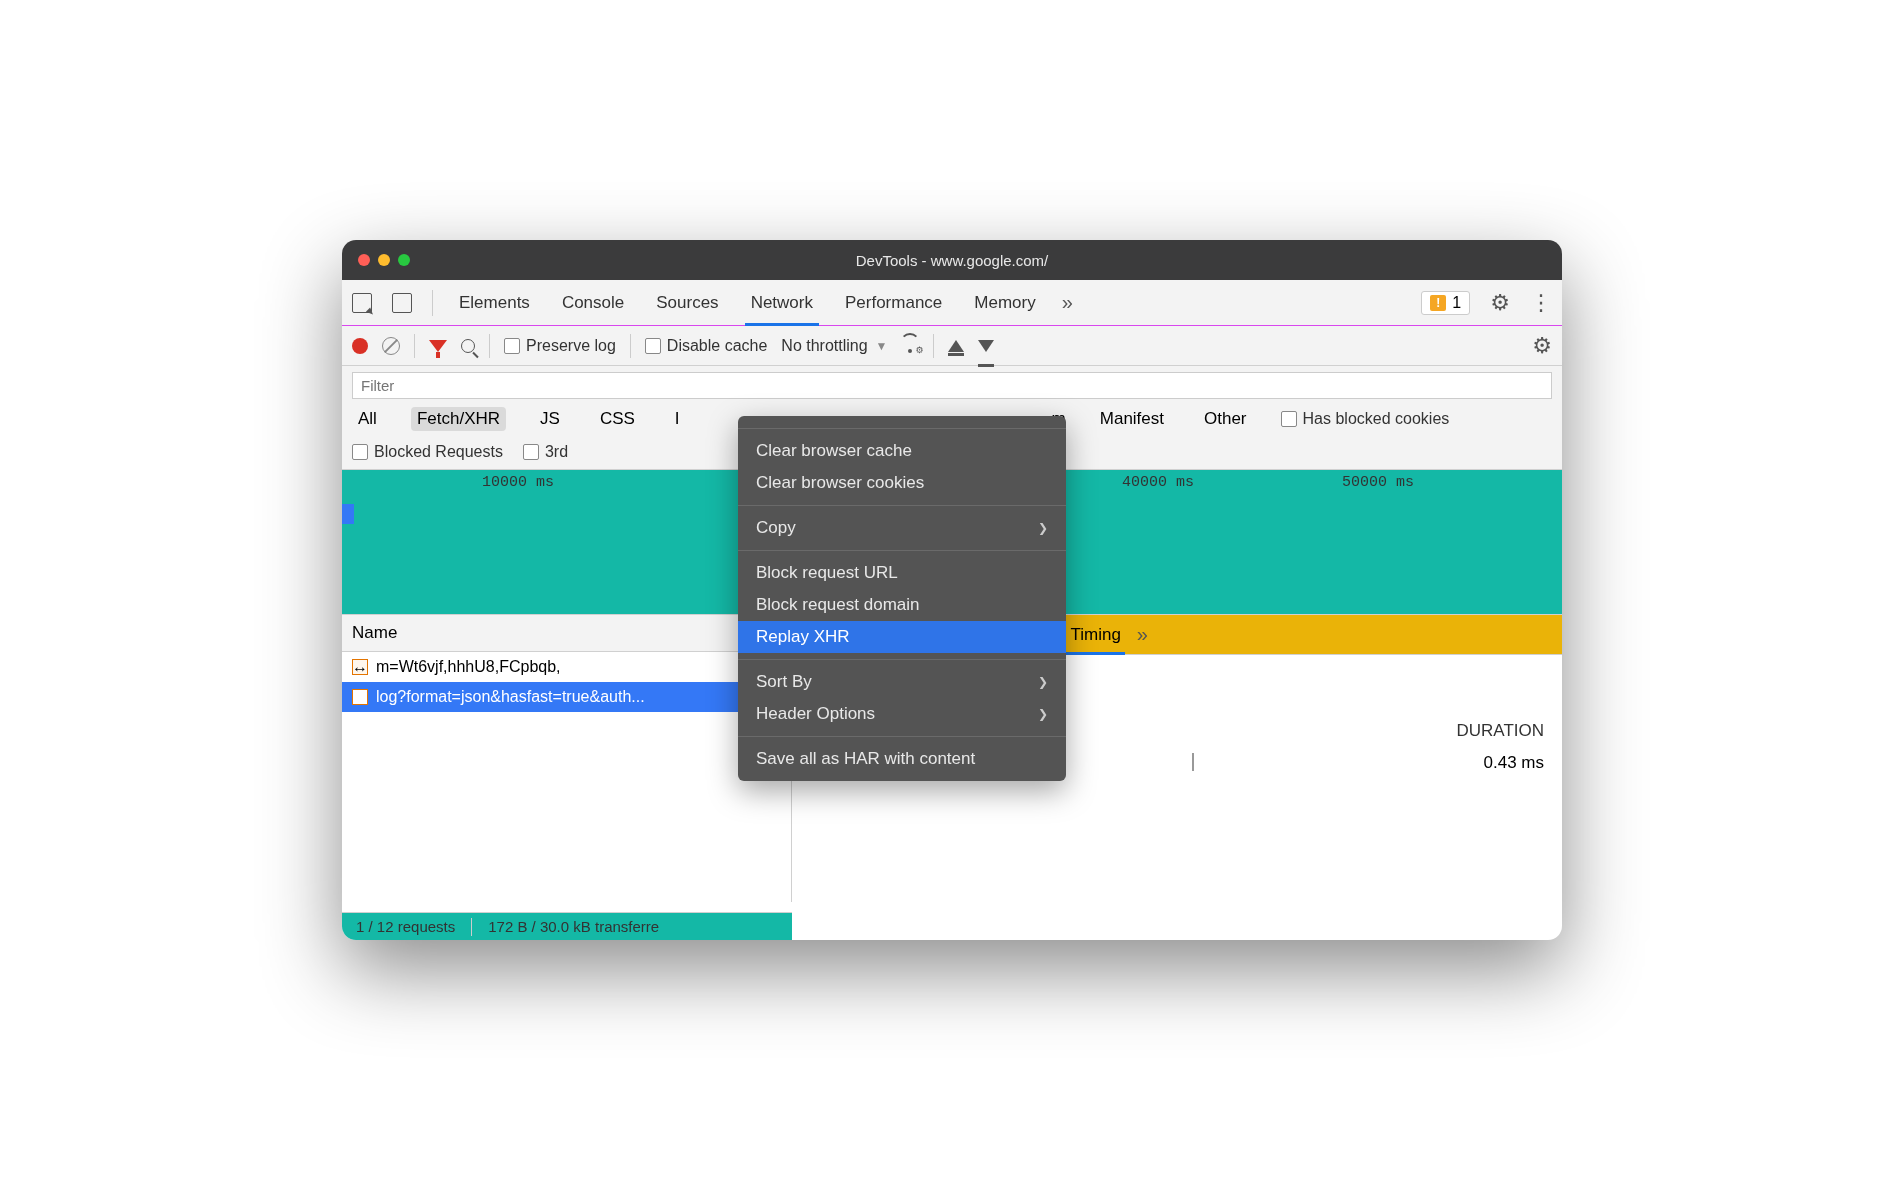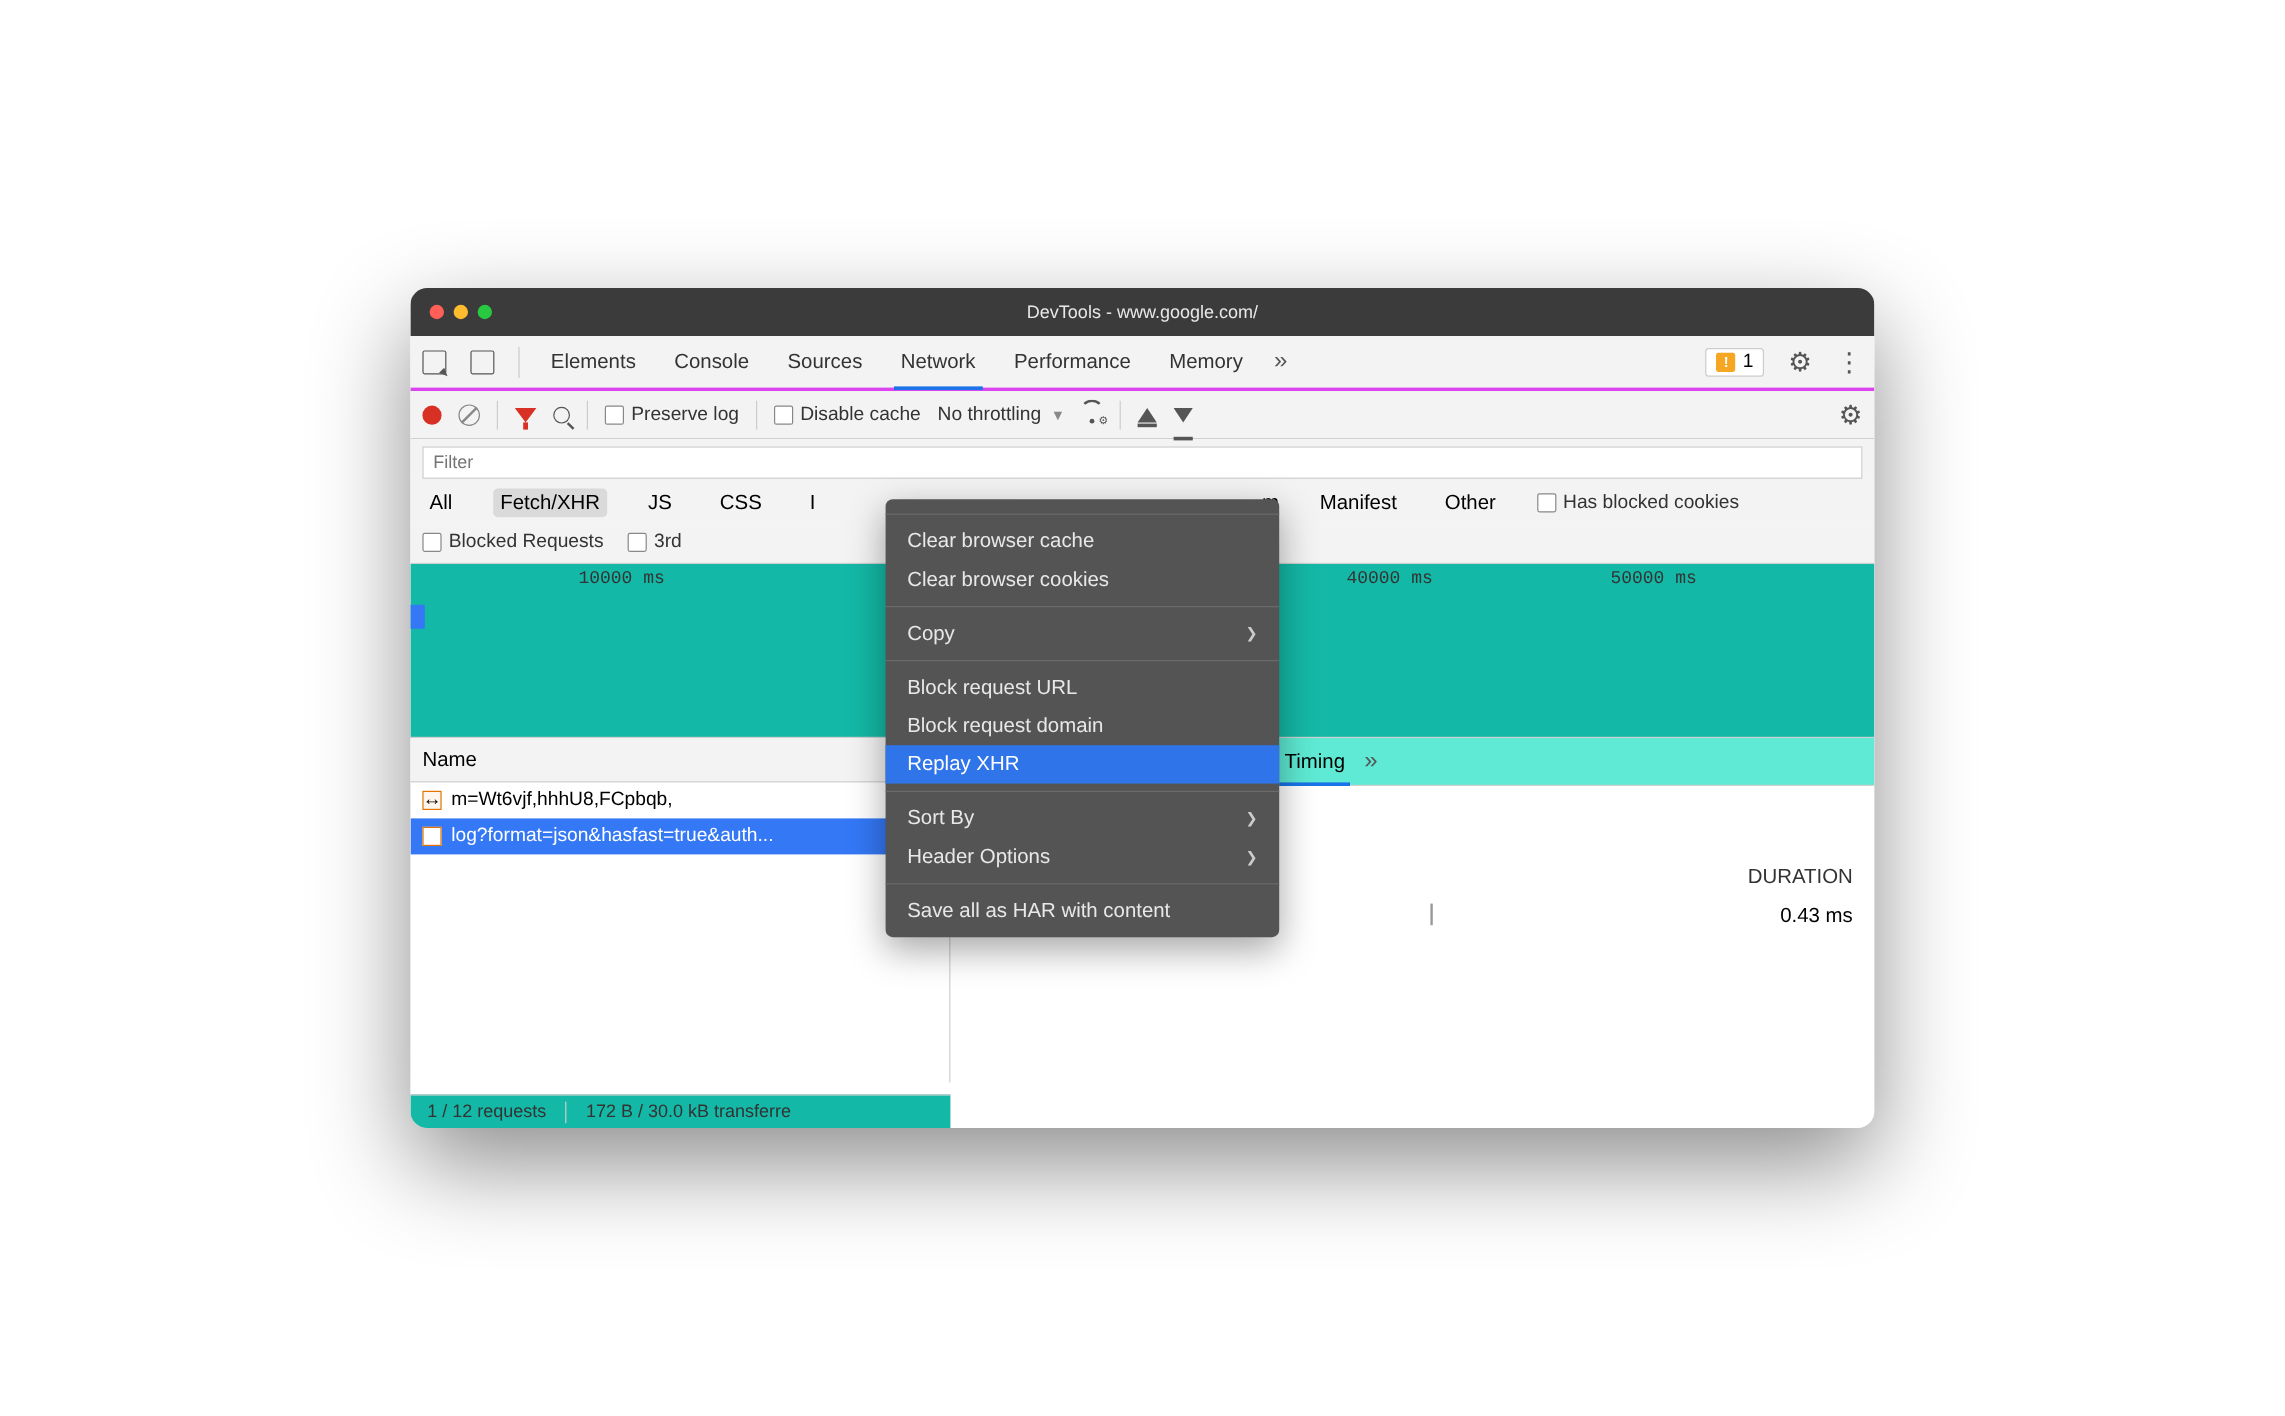--- a/index.html
+++ b/index.html
@@ -37,21 +37,21 @@
 .title-text {
   position: absolute;
   left: 50%;
   transform: translateX(-50%);
   color: #e8e8e8;
   font-size: 15px;
   font-weight: 500;
 }
 .main-tabs {
   height: 46px;
-  border-bottom: 3px solid #d946ef;
+  border-bottom: 1px solid #d946ef;
   display: flex;
   align-items: center;
   padding: 0 10px;
   gap: 20px;
   background: #f3f3f3;
 }
 .inspect-icon, .device-icon {
   width: 20px; height: 20px;
   border: 1.5px solid #555;
   border-radius: 2px;
@@ -232,21 +232,21 @@
 .req-icon { width:16px; height:16px; border:1.5px solid #e37400; background:#fff7ed; flex-shrink:0; display:flex; align-items:center; justify-content:center; }
 .req-icon.outline { border-color:#e37400; background:#fff; }
 .request-row.selected { background: #3478f6; color: #fff; }
 .right-pane { flex:1; display:flex; flex-direction:column; }
 .detail-tabs {
   display:flex; align-items:center; gap:12px;
   padding: 0 16px;
   height: 40px;
   border-bottom: 1px solid #d0d0d0;
   font-size: 17px;
-  background: #5eead4;
+  background: #eab308;
 }
 .detail-tab { padding: 9px 4px; cursor:pointer; position:relative; }
 .detail-tab.active::after {
   content:''; position:absolute; bottom:-1px; left:0; right:0; height:3px; background:#1a73e8;
 }
 .detail-body { padding: 14px 18px; font-size:17px; }
 .timing-row { display:flex; justify-content:space-between; padding: 6px 0; }
 .timing-label-hdr { display:flex; justify-content:space-between; padding: 12px 0 6px; color:#333; }
 .queue-indicator { width:2px; height:18px; background:#999; }
 .statusbar {

